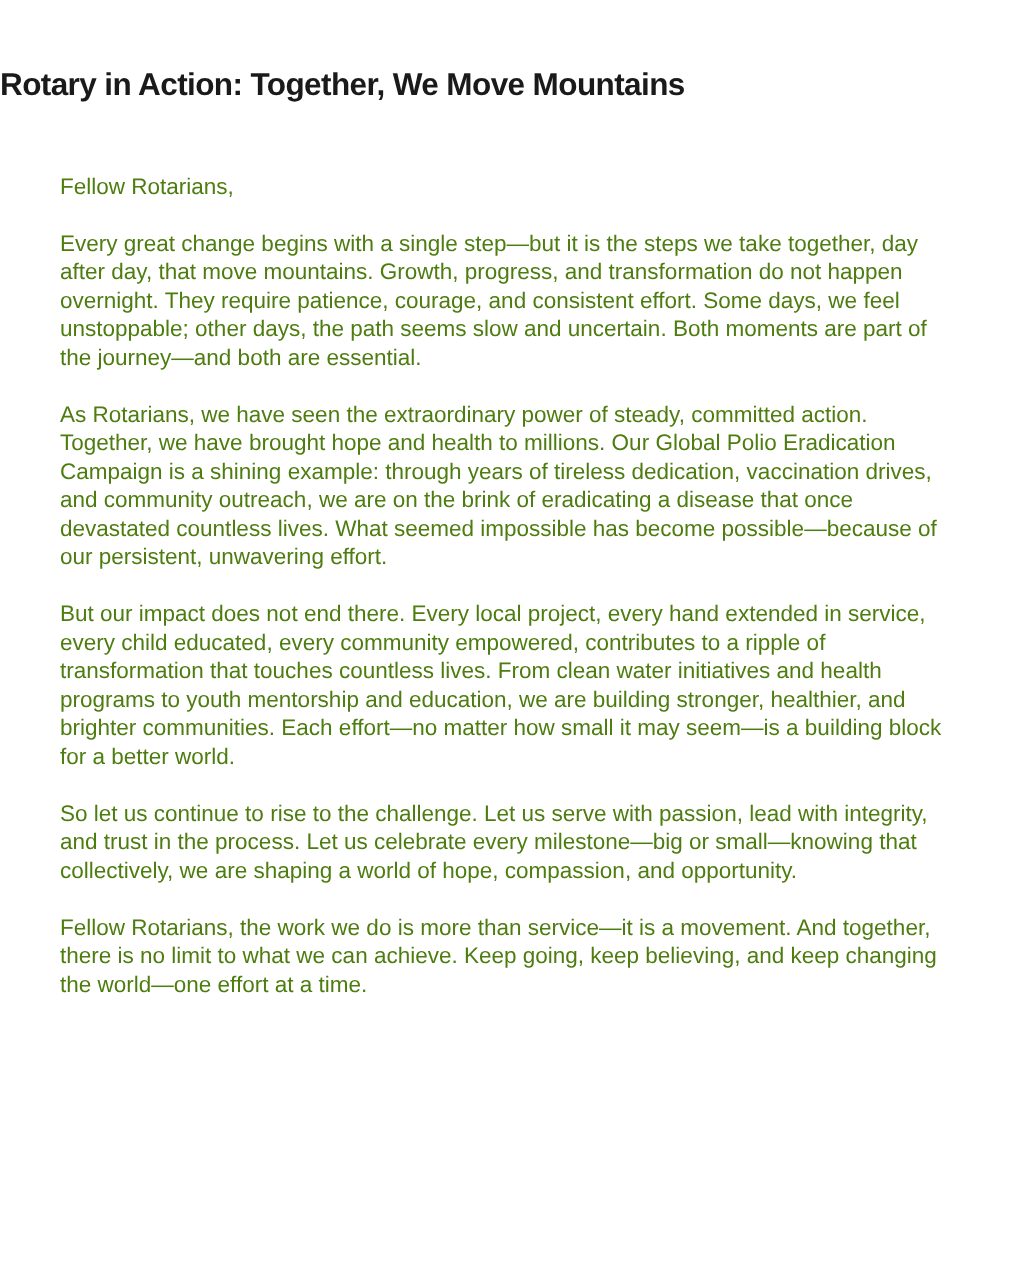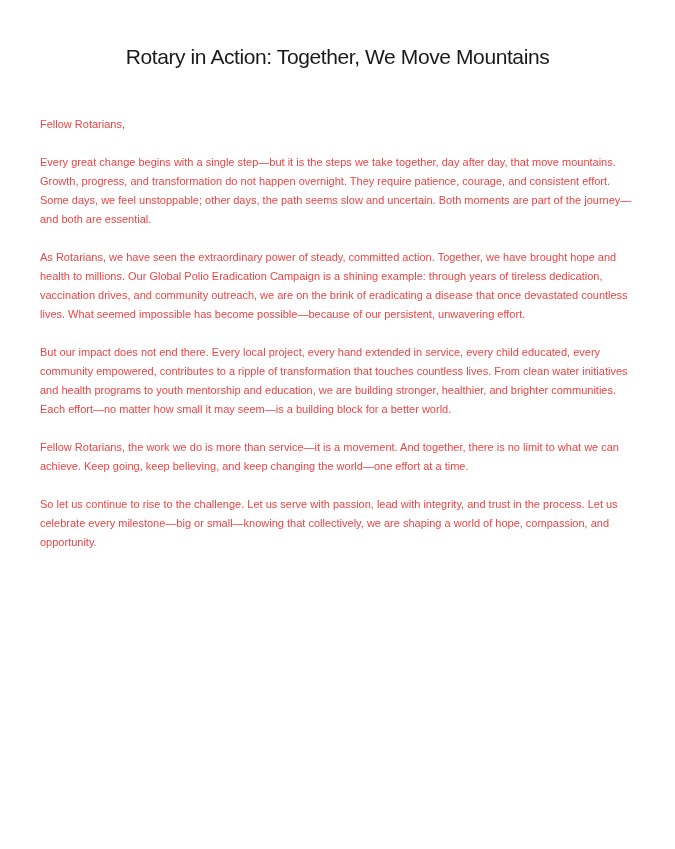--- a/index.html
+++ b/index.html
@@ -15,33 +15,33 @@
   }
   .page {
     width: 675px;
     height: 849px;
     background: #ffffff;
     box-sizing: border-box;
   }
   h1.doc-title {
     margin: 42px 0 0 0;
     padding: 0;
-    text-align: center;
+    text-align: left;
     font-size: 21px;
     line-height: 30px;
-    font-weight: normal;
+    font-weight: bold;
     letter-spacing: -0.4px;
     color: #1a1a1a;
     font-family: "Liberation Sans", sans-serif;
   }
   .letter {
     margin: 43px 37px 0 40px;
     width: 598px;
-    color: #ef4444;
-    font-size: 11px;
+    color: #4d7c0f;
+    font-size: 15px;
     line-height: 19px;
   }
   .letter p {
     margin: 0 0 19px 0;
     padding: 0;
   }
 </style>
 </head>
 <body>
 
@@ -53,19 +53,19 @@
 
     <p>Fellow Rotarians,</p>
 
     <p>Every great change begins with a single step—but it is the steps we take together, day after day, that move mountains. Growth, progress, and transformation do not happen overnight. They require patience, courage, and consistent effort. Some days, we feel unstoppable; other days, the path seems slow and uncertain. Both moments are part of the journey—and both are essential.</p>
 
     <p>As Rotarians, we have seen the extraordinary power of steady, committed action. Together, we have brought hope and health to millions. Our Global Polio Eradication Campaign is a shining example: through years of tireless dedication, vaccination drives, and community outreach, we are on the brink of eradicating a disease that once devastated countless lives. What seemed impossible has become possible—because of our persistent, unwavering effort.</p>
 
     <p>But our impact does not end there. Every local project, every hand extended in service, every child educated, every community empowered, contributes to a ripple of transformation that touches countless lives. From clean water initiatives and health programs to youth mentorship and education, we are building stronger, healthier, and brighter communities. Each effort—no matter how small it may seem—is a building block for a better world.</p>
 
 
+    <p>So let us continue to rise to the challenge. Let us serve with passion, lead with integrity, and trust in the process. Let us celebrate every milestone—big or small—knowing that collectively, we are shaping a world of hope, compassion, and opportunity.</p>
+
     <p>Fellow Rotarians, the work we do is more than service—it is a movement. And together, there is no limit to what we can achieve. Keep going, keep believing, and keep changing the world—one effort at a time.</p>
-
-    <p>So let us continue to rise to the challenge. Let us serve with passion, lead with integrity, and trust in the process. Let us celebrate every milestone—big or small—knowing that collectively, we are shaping a world of hope, compassion, and opportunity.</p>
 
   </div>
 
 </div>
 
 </body></html>

